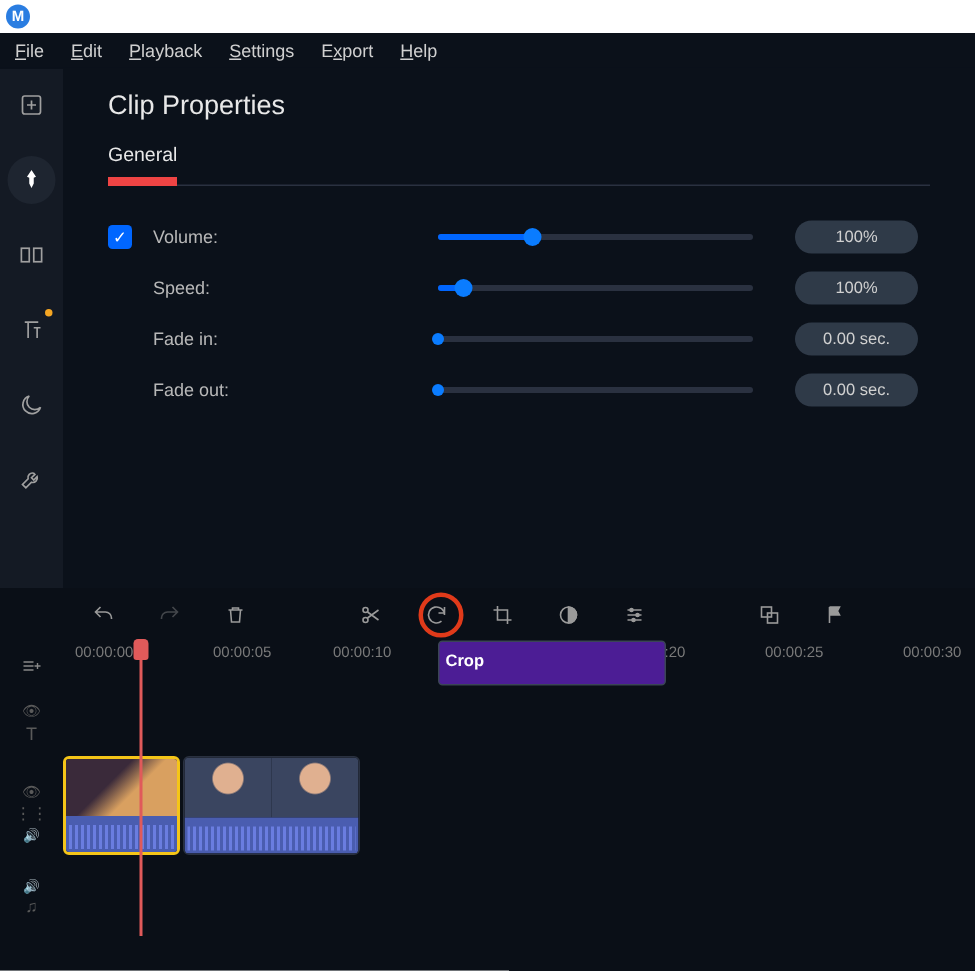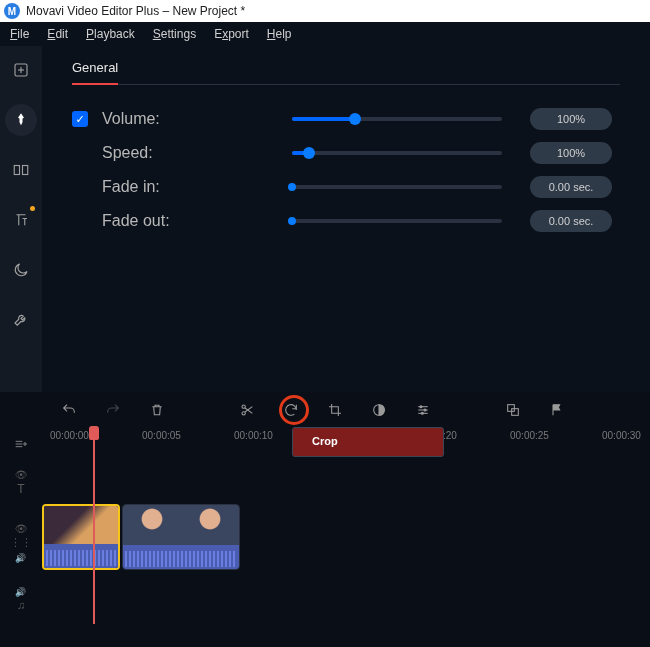--- a/index.html
+++ b/index.html
@@ -13,39 +13,39 @@
   .main { flex: 1; display: flex; }
   .sidebar { width: 42px; background: #141a24; display: flex; flex-direction: column; align-items: center; padding-top: 8px; gap: 18px; }
   .side-btn { width: 32px; height: 32px; border-radius: 50%; display: flex; align-items: center; justify-content: center; color: #a0a0a0; cursor: pointer; position: relative; }
   .side-btn.active { background: #1e2530; color: #fff; }
   .side-btn .dot { position: absolute; top: 2px; right: 2px; width: 5px; height: 5px; border-radius: 50%; background: #f5a623; }
   .side-btn svg { width: 18px; height: 18px; stroke: currentColor; fill: none; stroke-width: 1.5; }
   .panel { flex: 1; padding: 14px 30px; }
   .panel-title { font-size: 18px; color: #e8e8e8; margin-bottom: 14px; }
   .tabs { display: flex; gap: 26px; border-bottom: 1px solid #2a3140; margin-bottom: 18px; }
   .tab { font-size: 13px; padding-bottom: 8px; color: #8a8a8a; cursor: pointer; }
-  .tab.active { color: #e8e8e8; border-bottom: 2px solid #ef4444; margin-bottom: -1px; }
+  .tab.active { color: #e8e8e8; border-bottom: 6px solid #ef4444; margin-bottom: -1px; }
   .prop-row { display: flex; align-items: center; height: 32px; margin-bottom: 2px; }
   .checkbox { width: 16px; height: 16px; border-radius: 3px; background: #2a3140; display: inline-flex; align-items: center; justify-content: center; margin-right: 14px; }
   .checkbox.checked { background: #0066ff; }
   .checkbox.checked::after { content: '✓'; color: #fff; font-size: 11px; }
-  .prop-label { font-size: 16px; color: #b8b8b8; width: 80px; }
+  .prop-label { font-size: 12px; color: #b8b8b8; width: 80px; }
   .slider-wrap { width: 210px; margin-left: 110px; display: flex; align-items: center; }
   .slider { position: relative; width: 100%; height: 4px; background: #2a3140; border-radius: 2px; }
   .slider .fill { position: absolute; height: 100%; background: #0066ff; border-radius: 2px; }
   .slider .thumb { position: absolute; width: 12px; height: 12px; border-radius: 50%; background: #0a7cff; top: -4px; margin-left: -6px; }
   .slider .start-dot { position: absolute; width: 8px; height: 8px; border-radius: 50%; background: #0a7cff; top: -2px; left: -4px; }
   .value-pill { margin-left: 28px; min-width: 82px; height: 22px; background: #2f3a48; border-radius: 11px; display: flex; align-items: center; justify-content: center; font-size: 11px; color: #d0d0d0; }
   .lower { height: 255px; background: #0a0f17; display: flex; flex-direction: column; position: relative; }
   .toolbar { height: 36px; display: flex; align-items: center; padding: 0 58px; gap: 22px; color: #9a9a9a; }
   .tb-gap { flex: 0 0 24px; }
   .tb-btn { width: 22px; height: 22px; display: flex; align-items: center; justify-content: center; cursor: pointer; }
   .tb-btn svg { width: 16px; height: 16px; stroke: currentColor; fill: none; stroke-width: 1.6; }
   .crop-highlight { position: absolute; width: 30px; height: 30px; border: 3px solid #e03a1a; border-radius: 50%; top: 3px; left: 279px; pointer-events: none; }
-  .tooltip { position: absolute; top: 35px; left: 292px; width: 152px; background: #7f1d1d; border: 1px solid #3a4555; border-radius: 3px; padding: 6px 19px; font-size: 11px; line-height: 1.3; color: #d0d0d0; z-index: 10; }
+  .tooltip { position: absolute; top: 35px; left: 292px; width: 152px; background: #4c1d95; border: 1px solid #3a4555; border-radius: 3px; padding: 6px 4px; font-size: 11px; line-height: 1.3; color: #d0d0d0; z-index: 10; }
   .tooltip .tt-title { color: #fff; font-weight: bold; margin-bottom: 2px; }
   .ruler-area { display: flex; height: 36px; }
   .ruler-left { width: 42px; display: flex; align-items: center; justify-content: center; }
   .ruler-left svg { width: 16px; height: 16px; stroke: #888; fill: none; stroke-width: 1.4; }
   .ruler { flex: 1; position: relative; font-size: 10px; color: #7a7a7a; }
   .ruler .tick { position: absolute; top: 2px; }
   .playhead { position: absolute; top: 0; bottom: -160px; width: 2px; background: #e05a5a; left: 51px; z-index: 5; }
   .playhead::before { content: ''; position: absolute; top: -2px; left: -4px; width: 10px; height: 14px; background: #e05a5a; border-radius: 3px 3px 2px 2px; }
   .tracks { flex: 1; display: flex; }
   .track-left { width: 42px; display: flex; flex-direction: column; align-items: center; padding-top: 4px; gap: 6px; color: #5a5a5a; font-size: 11px; }
@@ -64,21 +64,20 @@
   .clip .aud { height: 24px; background: #4a5db0; position: relative; }
   .clip .aud::after { content:''; position:absolute; inset: 6px 2px 2px 2px; background: repeating-linear-gradient(90deg,#6a7de0 0 2px,#4a5db0 2px 4px); }
   .eye-icon::before { content: '👁'; font-size: 10px; }
   .speaker-icon::before { content: '🔊'; font-size: 9px; }
 </style>
 </head>
 <body>
 
 <div class="titlebar">
   <span class="logo">M</span>
-  <span>Movavi Video Editor Plus – New Project *</span>
 </div>
 
 <div class="app">
   <div class="menubar">
     <span><u>F</u><span></span>ile</span>
     <span><u>E</u>dit</span>
     <span><u>P</u>layback</span>
     <span><u>S</u>ettings</span>
     <span>E<u>x</u>port</span>
     <span><u>H</u>elp</span>
@@ -116,20 +115,21 @@
           </svg>
       </div>
       <div class="side-btn">
         <svg viewBox="0 0 24 24">
             <path d="M14 6a4 4 0 00-5 5l-5 5 3 3 5-5a4 4 0 005-5l-3 3-2-2 3-3z"></path>
           </svg>
       </div>
     </div>
 
     <div class="panel">
+      <div class="panel-title">Clip Properties</div>
       <div class="tabs">
         <div class="tab active">General</div>
       </div>
 
       <div class="prop-row">
         <span class="checkbox checked"></span>
         <span class="prop-label">Volume:</span>
         <div class="slider-wrap">
             <div class="slider">
               <div class="fill" style="width:30%"></div>
@@ -253,21 +253,21 @@
               <line x1="4" y1="12" x2="14" y2="12"></line>
               <line x1="4" y1="16" x2="14" y2="16"></line>
               <line x1="18" y1="9" x2="18" y2="15"></line>
               <line x1="15" y1="12" x2="21" y2="12"></line>
             </svg></div>
       </div>
       <div class="ruler">
         <div class="playhead"></div>
         <span class="tick" style="left:8px">00:00:00</span>
         <span class="tick" style="left:100px">00:00:05</span>
-        <span class="tick" style="left:192px">00:00:10</span>
+        <span class="tick" style="left:180px">00:00:10</span>
         <span class="tick" style="left:284px">00:00:15</span>
         <span class="tick" style="left:376px">00:00:20</span>
         <span class="tick" style="left:468px">00:00:25</span>
         <span class="tick" style="left:560px">00:00:30</span>
       </div>
     </div>
 
     <div class="tracks">
       <div class="track-left">
         <div class="track-ctrl">

